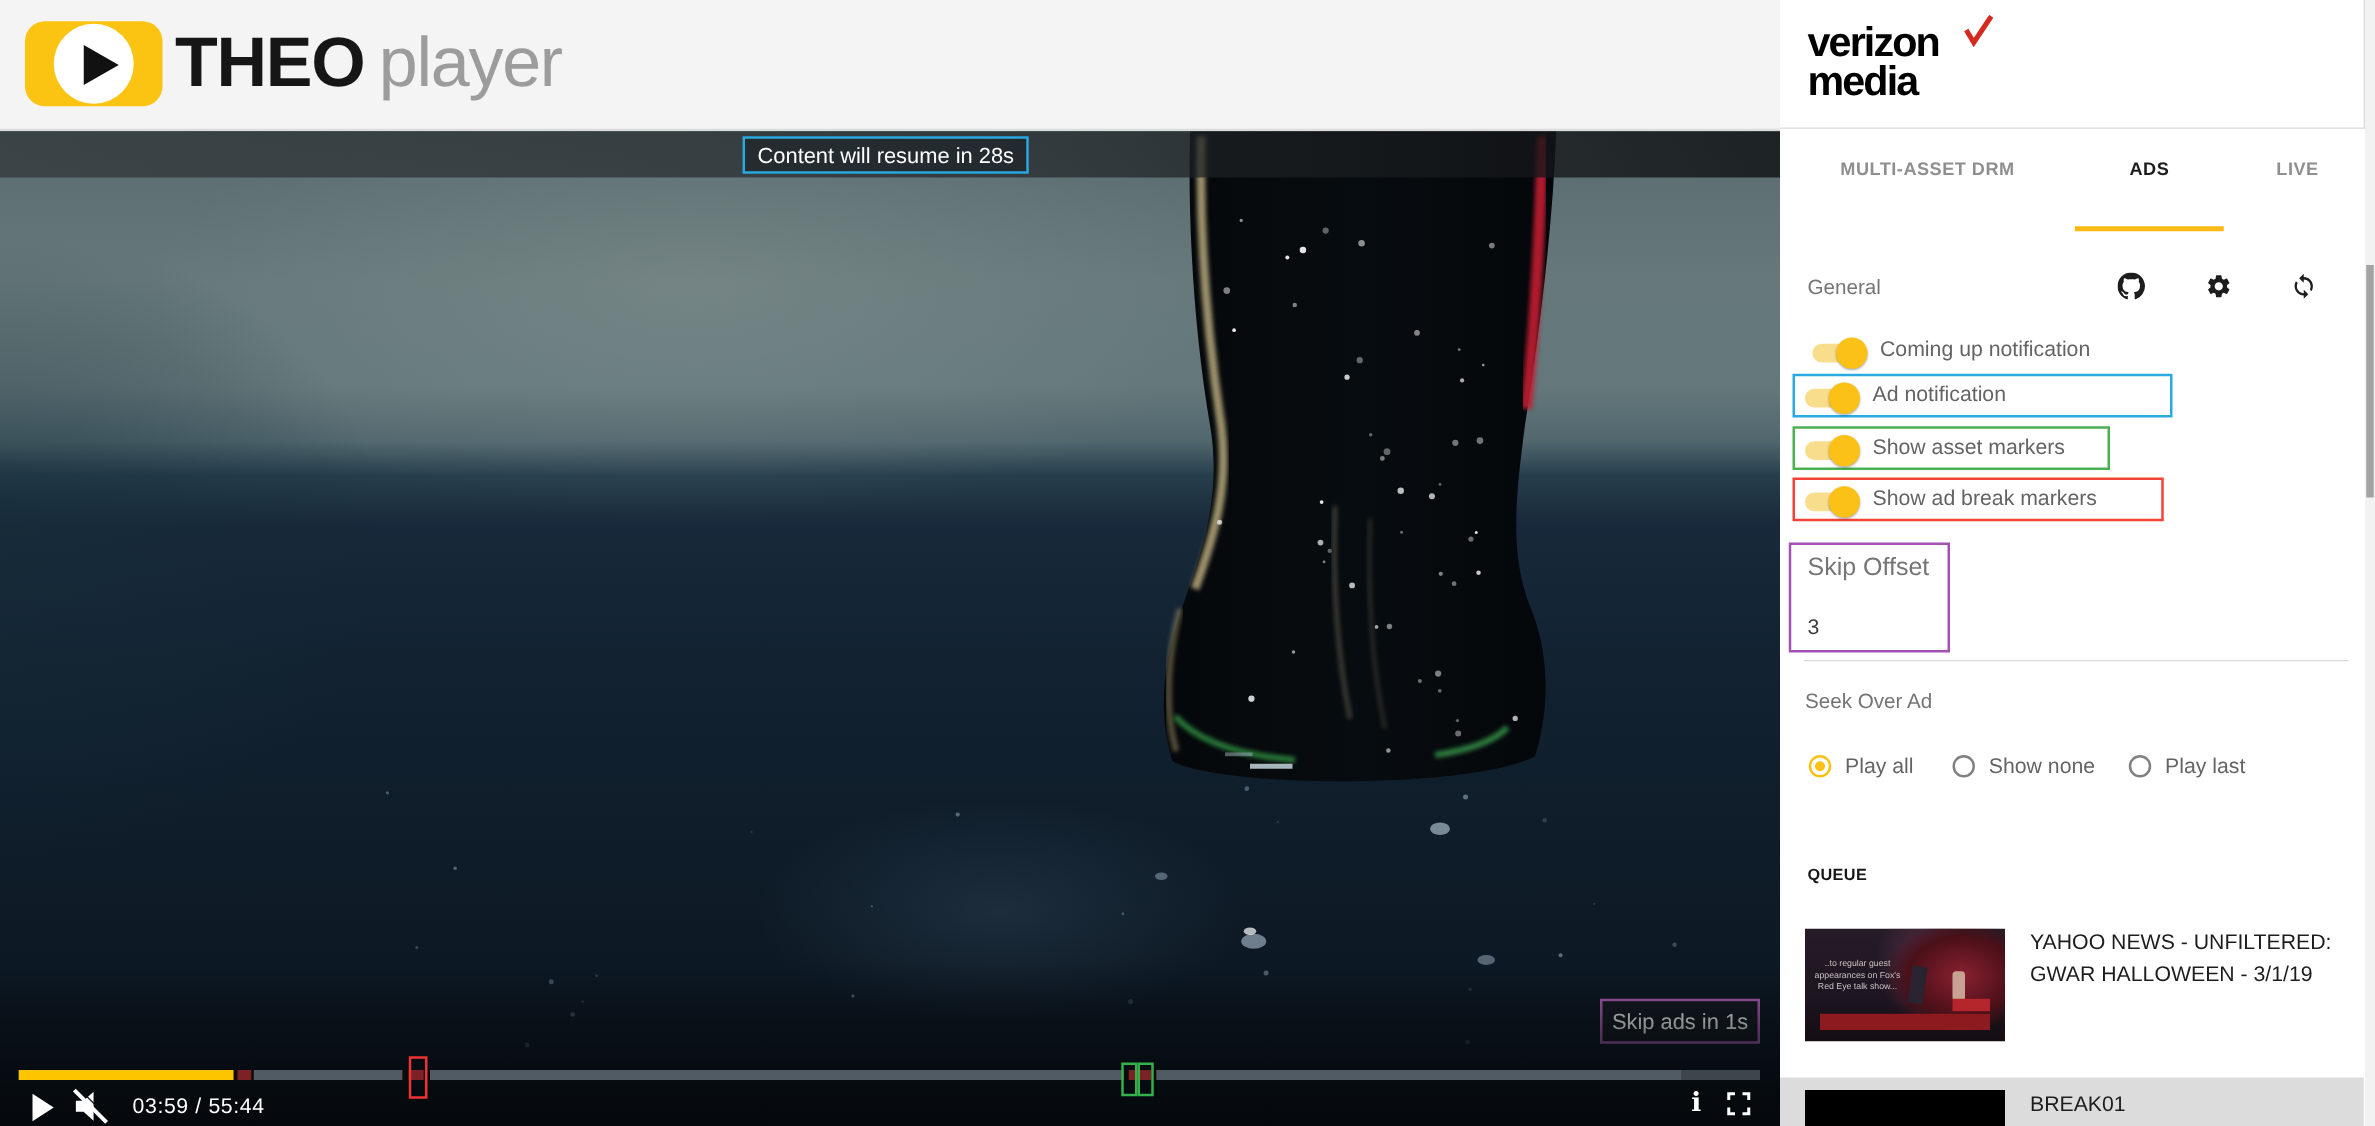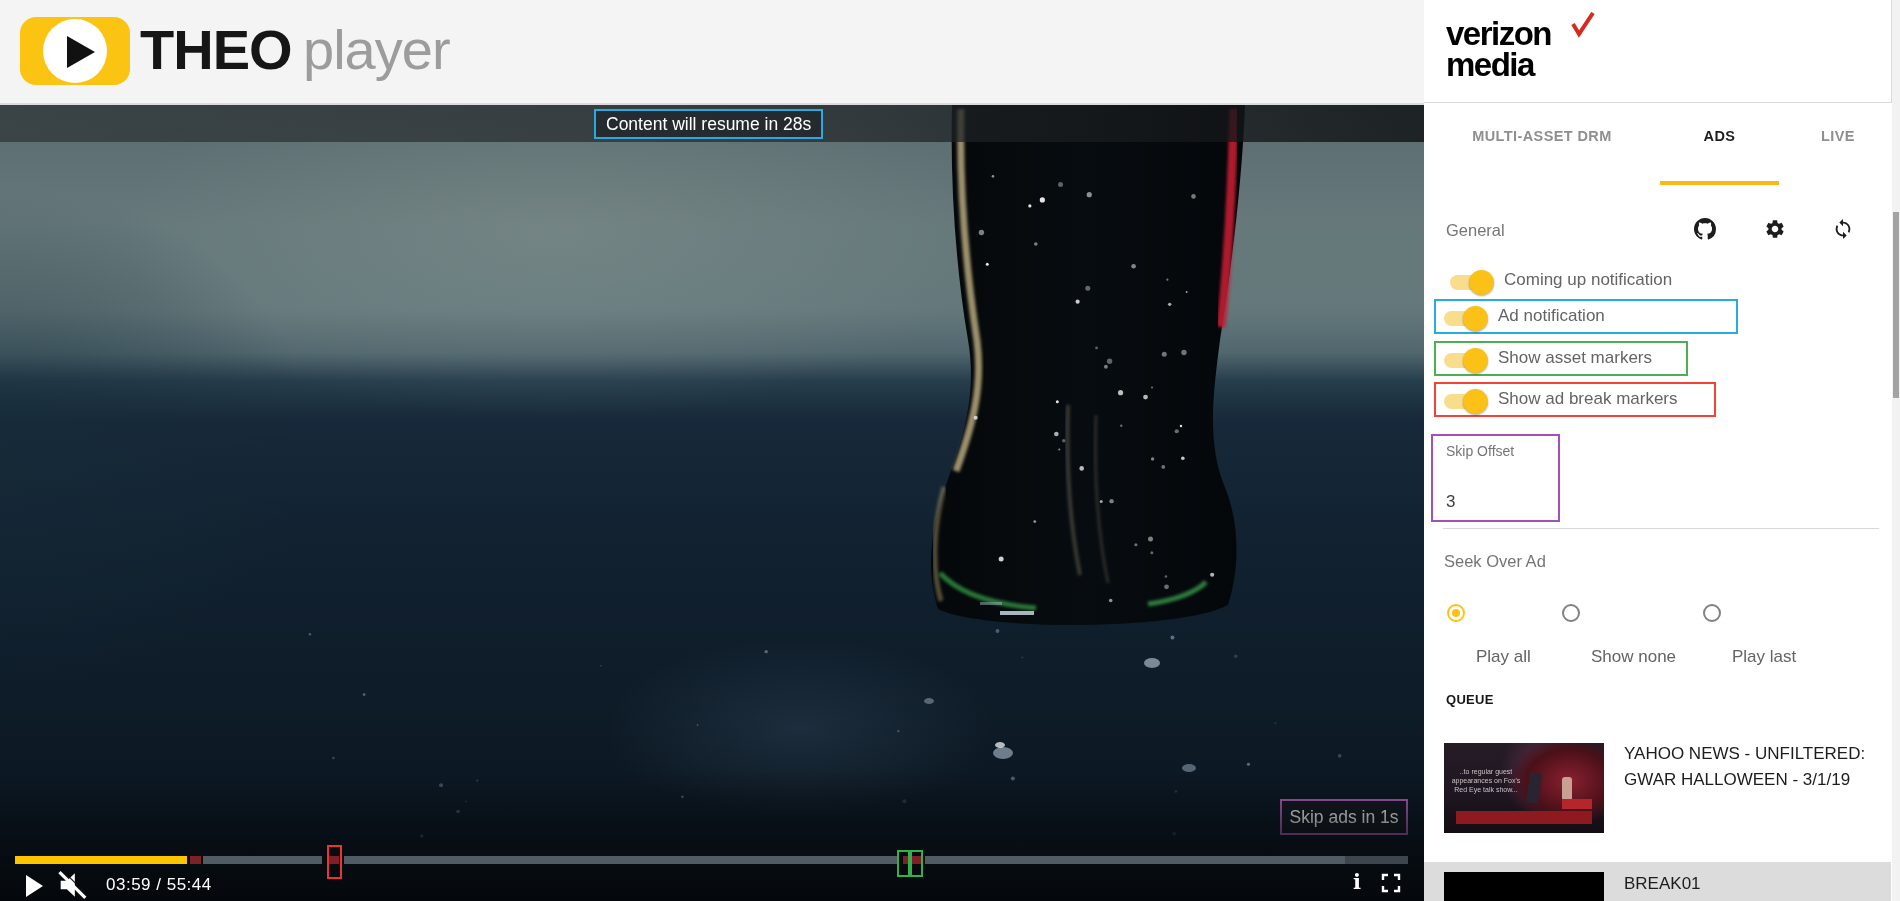--- a/index.html
+++ b/index.html
@@ -62,34 +62,34 @@
   #lbl-general{left:22px;top:221px;font-size:16.5px;color:#757575;}
   .ticon{top:218px;width:22px;height:22px;color:#1d1d1d;}
   #icon-gh{left:270px;} #icon-gear{left:340px;} #icon-sync{left:408px;}
 
   .togglerow{left:10px;width:300px;height:34px;}
   .tr-plain{left:18px;}
   .switch{position:absolute;left:8px;top:7px;width:44px;height:21px;}
   .swtrack{position:absolute;left:0;top:3px;width:38px;height:15px;border-radius:8px;background:#f8dd8d;}
   .swknob{position:absolute;right:0;top:-2px;width:25px;height:25px;border-radius:50%;background:#fcc117;box-shadow:0 1px 2px rgba(0,0,0,.35);}
   .toglabel{position:absolute;left:62px;top:5px;font-size:17px;color:#646464;white-space:nowrap;}
-  #tog0{top:265px;} #tog1{top:299px;} #tog2{top:341px;} #tog3{top:382px;}
+  #tog0{top:265px;} #tog1{top:299px;} #tog2{top:341px;} #tog3{top:382px;padding-left:15px;}
   #tog1{border:2px solid #29abe2;} #tog2{border:2px solid #4caf50;width:250px;} #tog3{border:2px solid #f44336;width:278px;}
   #tog1.togglerow,#tog2.togglerow,#tog3.togglerow{height:31px;} 
-  #lbl-skipoffset{left:22px;top:443px;font-size:14px;color:#757575;}
+  #lbl-skipoffset{left:22px;top:443px;font-size:20px;color:#757575;}
   #val-skipoffset{left:22px;top:492px;font-size:17px;color:#3d3d3d;}
   #skipbox-outline{left:7px;top:434px;width:125px;height:84px;border:2px solid #a450b4;}
   #input-underline{left:19px;top:528px;width:436px;height:1px;background:#d9d9d9;}
 
   #lbl-seek{left:20px;top:552px;font-size:16.5px;color:#757575;}
   .radio{top:604px;width:18px;height:18px;border-radius:50%;box-sizing:border-box;}
   .radio.on{border:2px solid #fcc117;}
   .radio.on::after{content:"";position:absolute;left:3px;top:3px;width:8px;height:8px;border-radius:50%;background:#fcc117;}
   .radio.off{border:2px solid #818181;}
-  .radlabel{top:603px;font-size:17px;color:#646464;white-space:nowrap;margin-top:44px;}
+  .radlabel{top:603px;font-size:17px;color:#646464;white-space:nowrap;}
   #rad0{left:23px;} #radl0{left:52px;}
   #rad1{left:138px;} #radl1{left:167px;}
   #rad2{left:279px;} #radl2{left:308px;}
 
   #lbl-queue{left:22px;top:692px;font-size:13px;font-weight:700;color:#171717;letter-spacing:.3px;}
   #q1{left:0;top:733px;width:467px;height:110px;}
   #q1thumb{left:20px;top:10px;width:160px;height:90px;overflow:hidden;
     background:
       radial-gradient(ellipse 60px 45px at 78% 42%, #8a2030, #4a1018 70%, rgba(0,0,0,0) 100%),
       radial-gradient(ellipse 50px 60px at 60% 30%, #5c2f4a, rgba(0,0,0,0) 80%),

